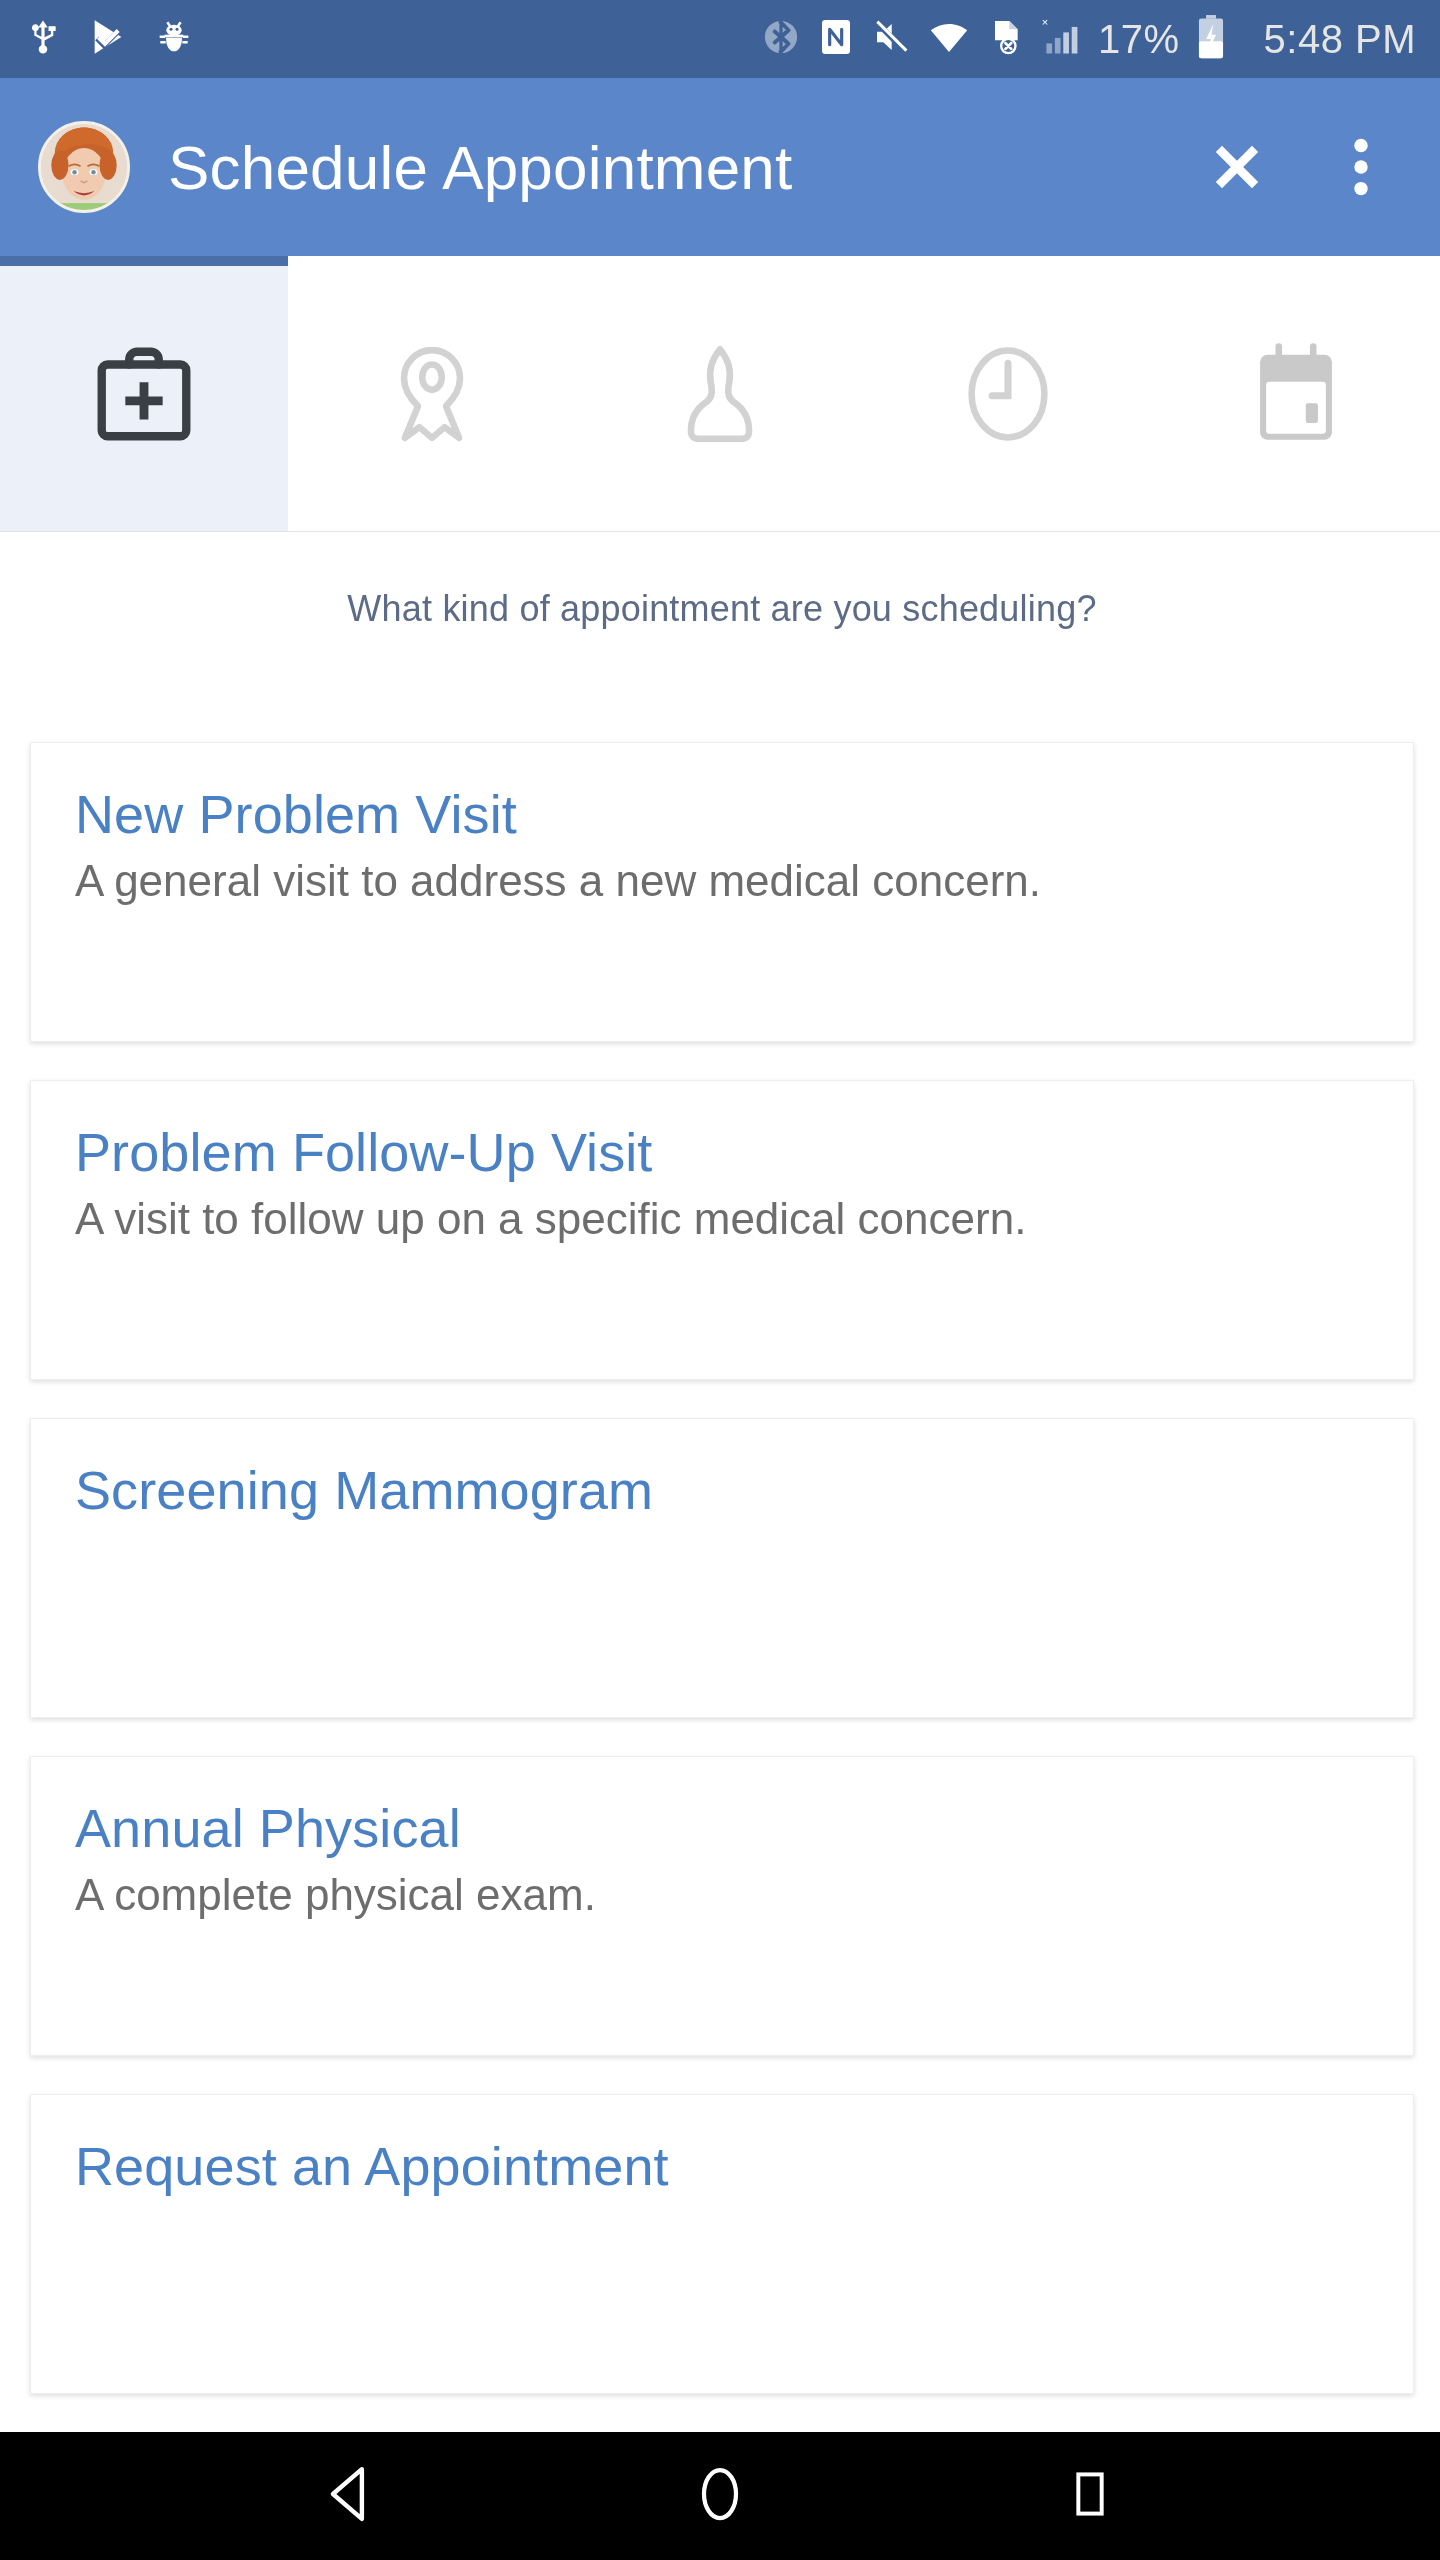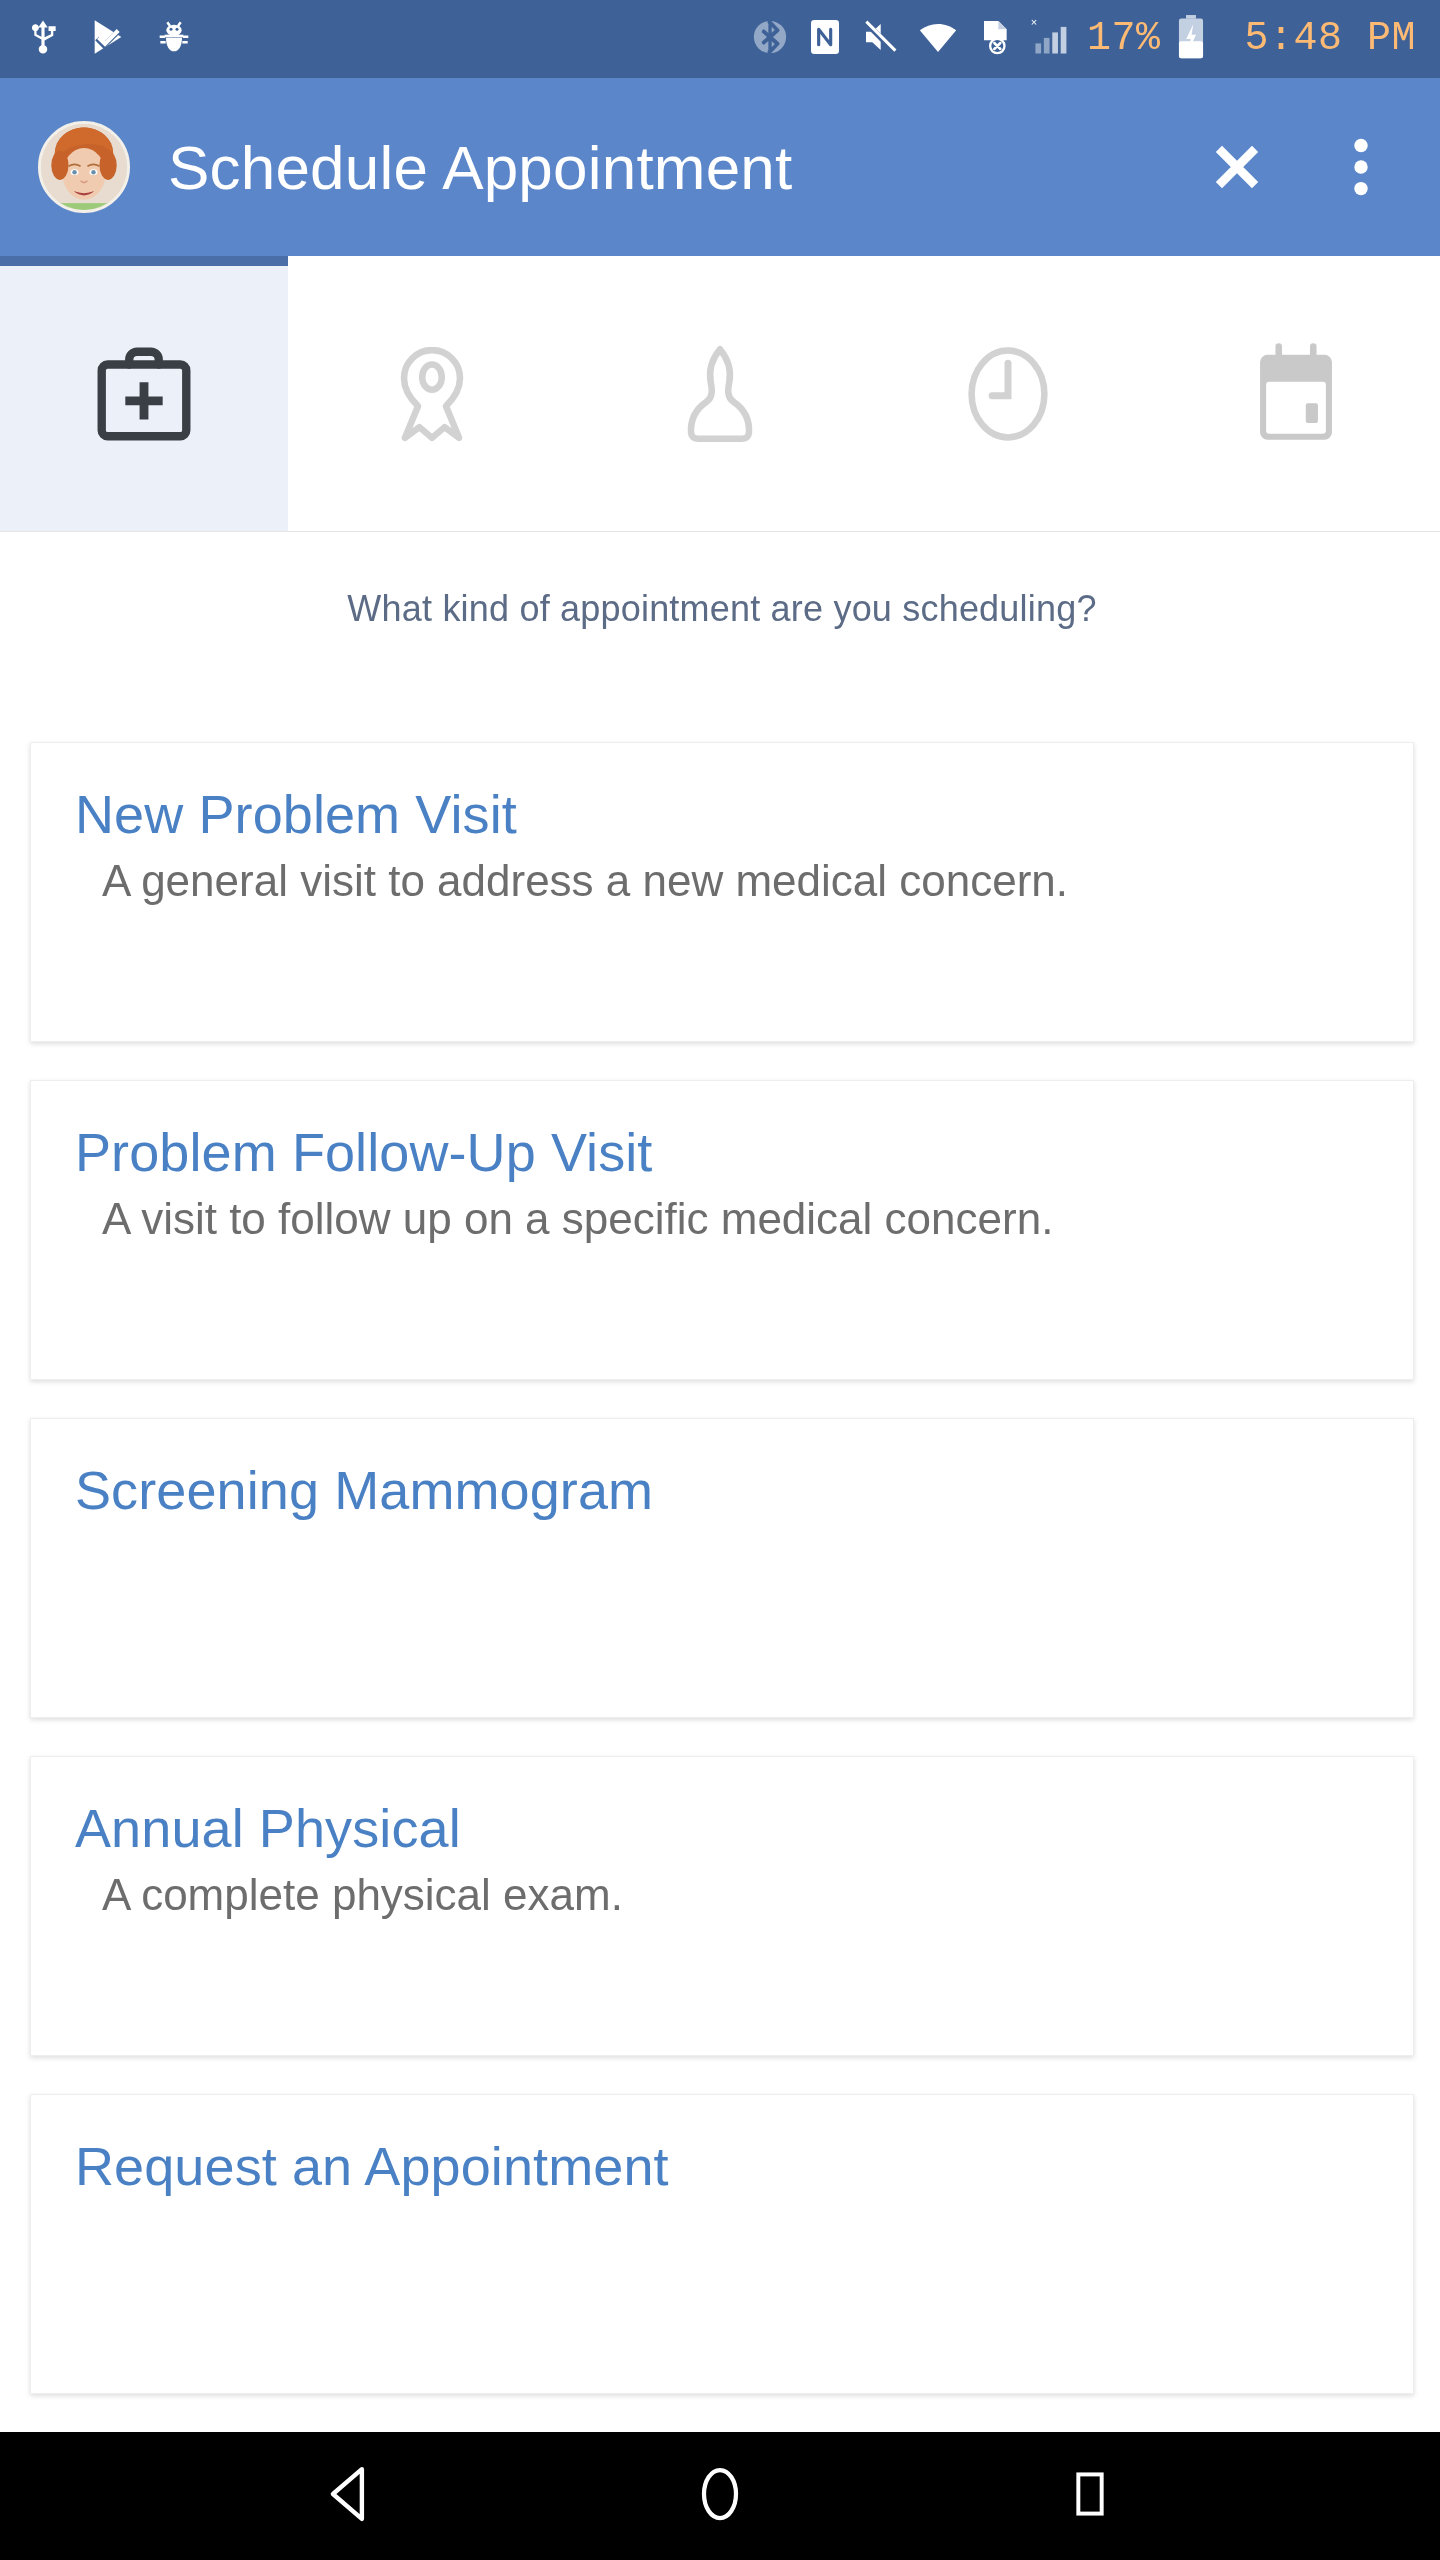--- a/index.html
+++ b/index.html
@@ -36,26 +36,25 @@
     gap:26px;
   }
   .status-right {
     margin-left:auto;
     display:flex;
     align-items:center;
     gap:14px;
   }
   .sb-icon { display:block; }
   .status-text {
-    color:#fdba74;
+    color:#e5e5e5;
     font-size:40px;
     letter-spacing:0.5px;
     line-height:1;
     white-space:nowrap;
-    font-family:Liberation Mono, monospace;
   }
   .status-time { margin-left:22px; }
 
   
   .app-bar {
     height:178px;
     background:#5b87ca;
     display:flex;
     align-items:center;
     padding:0 34px 0 38px;
@@ -165,21 +164,20 @@
     letter-spacing:0.1px;
     white-space:nowrap;
   }
   .card-desc {
     color:#6d6d6d;
     font-size:44px;
     font-weight:400;
     margin-top:10px;
     line-height:1.2;
     white-space:nowrap;
-    margin-left:27px;
   }
   .card-desc:empty { display:none; }
 
   
   .nav-bar {
     position:absolute;
     left:0; bottom:0;
     width:1440px;
     height:128px;
     background:#000000;

